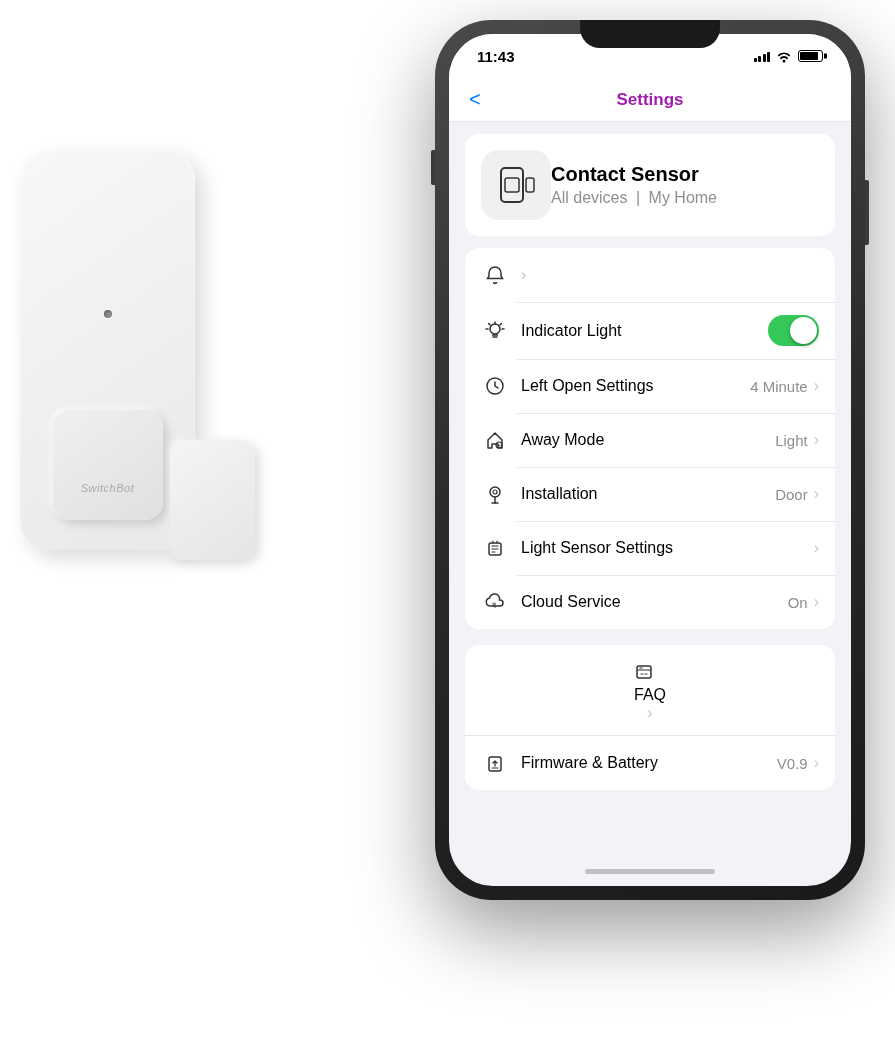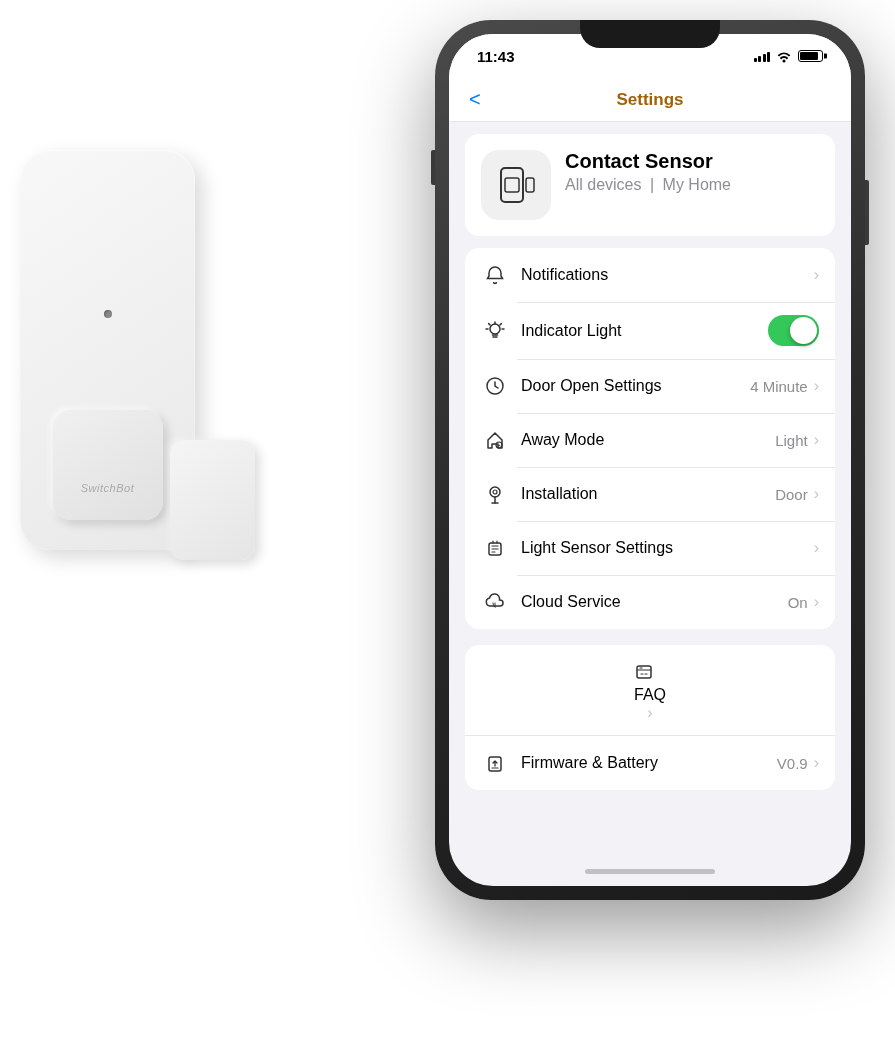--- a/index.html
+++ b/index.html
@@ -229,32 +229,32 @@
     .nav-back {
       position: absolute;
       left: 20px;
       font-size: 20px;
       color: #007aff;
     }
 
     .nav-title {
       font-size: 17px;
       font-weight: 600;
-      color: #a16207;
+      color: #a21caf;
     }
 
     
     .device-header-card {
       background: #ffffff;
       margin: 12px 16px 8px;
       border-radius: 14px;
       padding: 16px;
       display: flex;
-      align-items: flex-start;
-      gap: 14px;
+      align-items: center;
+      gap: 0;
       flex-shrink: 0;
     }
 
     .device-icon-container {
       width: 70px;
       height: 70px;
       background: #f0f0f0;
       border-radius: 18px;
       display: flex;
       align-items: center;
@@ -446,21 +446,20 @@
 
         <div class="settings-section">
 
           <div class="settings-row">
             <div class="row-icon">
               <svg width="20" height="20" viewBox="0 0 20 20" fill="none">
                 <path d="M10 2a6 6 0 00-6 6v3l-1.5 2.5h15L16 11V8a6 6 0 00-6-6z" stroke="#333" stroke-width="1.5" fill="none"></path>
                 <path d="M8.5 17a1.5 1.5 0 003 0" stroke="#333" stroke-width="1.5" fill="none"></path>
               </svg>
             </div>
-            <span class="row-label">Notifications</span>
             <span class="row-chevron">›</span>
           </div>
 
           <div class="settings-row">
             <div class="row-icon">
               <svg width="20" height="20" viewBox="0 0 20 20" fill="none">
                 <circle cx="10" cy="8" r="5" stroke="#333" stroke-width="1.5" fill="none"></circle>
                 <path d="M7.5 14h5M8 16h4M10 3V1M3 8H1M19 8h-2M5.05 4.05L3.64 2.64M14.95 4.05l1.41-1.41" stroke="#333" stroke-width="1.5" stroke-linecap="round"></path>
               </svg>
             </div>
@@ -470,21 +469,21 @@
             </div>
           </div>
 
           <div class="settings-row">
             <div class="row-icon">
               <svg width="20" height="20" viewBox="0 0 20 20" fill="none">
                 <circle cx="10" cy="10" r="8" stroke="#333" stroke-width="1.5" fill="none"></circle>
                 <path d="M10 6v4l3 2" stroke="#333" stroke-width="1.5" stroke-linecap="round"></path>
               </svg>
             </div>
-            <span class="row-label">Door Open Settings</span>
+            <span class="row-label">Left Open Settings</span>
             <span class="row-value">4 Minute</span>
             <span class="row-chevron">›</span>
           </div>
 
           <div class="settings-row">
             <div class="row-icon">
               <svg width="20" height="20" viewBox="0 0 20 20" fill="none">
                 <path d="M3 10l7-7 7 7v8H13v-4H7v4H3V10z" stroke="#333" stroke-width="1.5" fill="none" stroke-linejoin="round"></path>
                 <circle cx="14" cy="15" r="3" stroke="#333" stroke-width="1.2" fill="none"></circle>
                 <path d="M13 16a1 1 0 011-1 1 1 0 011 1" stroke="#333" stroke-width="1" stroke-linecap="round"></path>

